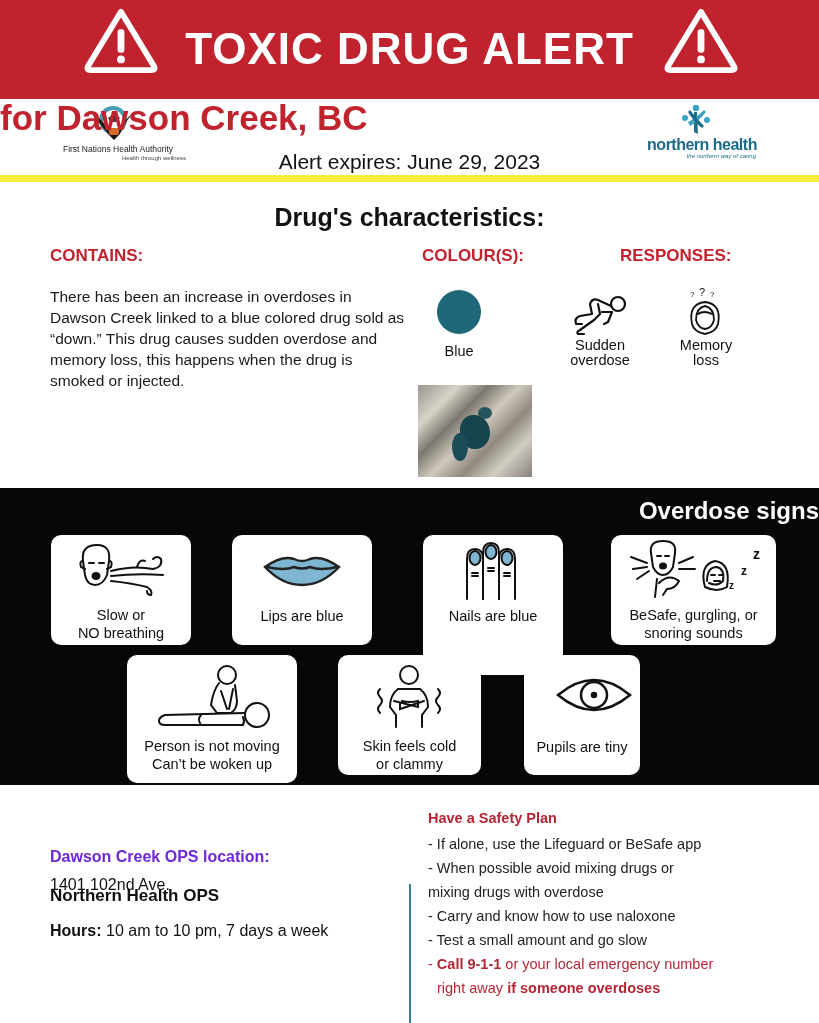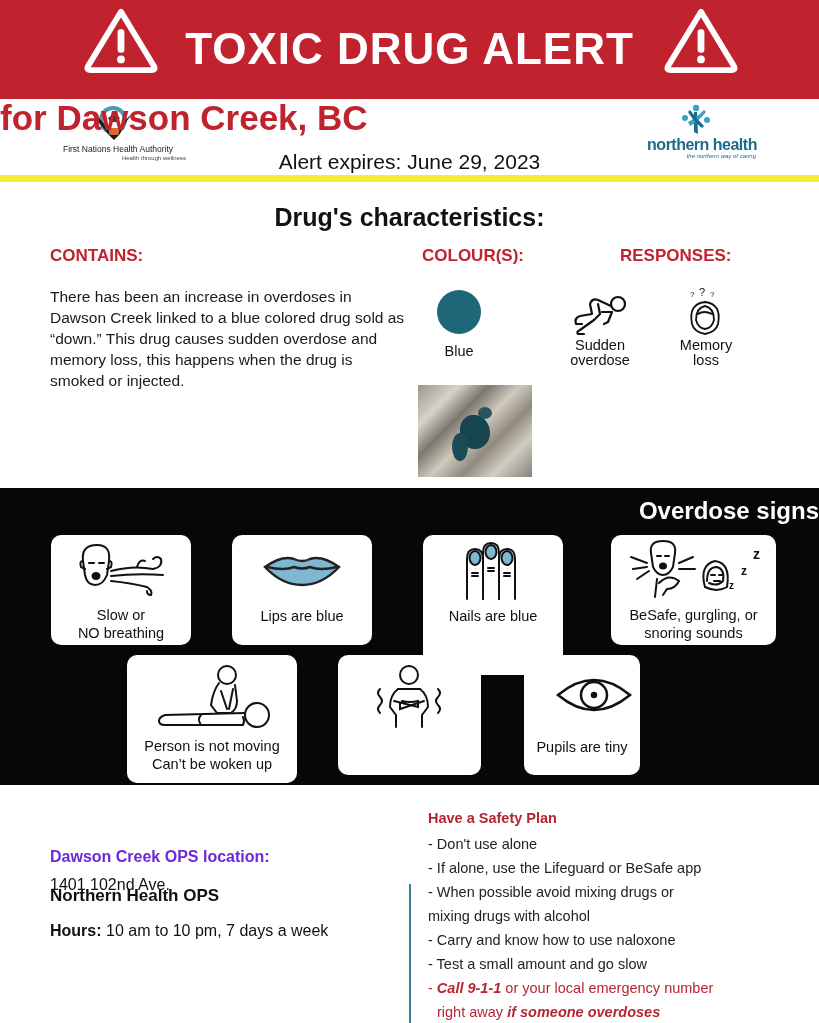--- a/index.html
+++ b/index.html
@@ -54,21 +54,21 @@
   .ops-title { left: 50px; top: 848px; color: #6d28d9; font-weight: bold; font-size: 16px; }
   .ops-name { left: 50px; top: 886px; font-weight: bold; font-size: 17px; }
   .ops-addr { left: 50px; top: 876px; font-size: 16px; }
   .ops-hours { left: 50px; top: 922px; font-size: 16px; }
   .ops-hours b { font-weight: bold; }
   .divider { left: 409px; top: 884px; width: 2px; height: 139px; background: #3a7d96; }
   .plan-title { left: 428px; top: 810px; color: #b52634; font-weight: bold; font-size: 14.5px; }
   .plan-list { left: 428px; top: 832px; width: 390px; font-size: 14.5px; line-height: 24px; color: #222; }
   .plan-list div { white-space: nowrap; }
   .plan-list .red { color: #b52634; }
-  .plan-list .red b { font-weight: bold; font-style: italic; }
+  .plan-list .red b { font-weight: bold; }
 </style>
 </head>
 <body>
 
 <div class="abs header"></div>
 <svg class="abs warn warn-left" viewBox="0 0 80 70">
   <path d="M40 6 L74 62 Q76 66 71 66 L9 66 Q4 66 6 62 Z" fill="none" stroke="#fff" stroke-width="6" stroke-linejoin="round"></path>
   <rect x="36.5" y="24" width="7" height="24" rx="3" fill="#fff"></rect>
   <circle cx="40" cy="55" r="4" fill="#fff"></circle>
 </svg>
@@ -243,20 +243,24 @@
   <svg style="left:36px;top:10px;width:70px;height:64px;" viewBox="0 0 70 64" fill="none" stroke="#111" stroke-width="2" stroke-linecap="round">
     <circle cx="35" cy="10" r="9"></circle>
     <path d="M24 24 Q16 30 16 42 L22 50 L22 62"></path>
     <path d="M46 24 Q54 30 54 42 L48 50 L48 62"></path>
     <path d="M24 24 L46 24"></path>
     <path d="M20 36 L44 42 L44 36 Q36 38 28 36"></path>
     <path d="M50 36 L26 44 L26 38"></path>
     <path d="M6 24 Q2 28 6 32 Q10 36 6 40 Q2 44 6 48"></path>
     <path d="M64 24 Q68 28 64 32 Q60 36 64 40 Q68 44 64 48"></path>
   </svg>
+  <div class="card-label" style="top:82px;">
+    <div>Skin feels cold</div>
+    <div>or clammy</div>
+  </div>
 </div>
 
 <div class="abs card" style="left:524px;top:655px;width:116px;height:120px;">
   <svg style="left:32px;top:18px;width:76px;height:44px;" viewBox="0 0 76 44" fill="none" stroke="#111" stroke-width="2.5">
     <path d="M2 22 Q38 -8 74 22 Q38 52 2 22Z"></path>
     <circle cx="38" cy="22" r="13"></circle>
     <circle cx="38" cy="22" r="2" fill="#111"></circle>
   </svg>
   <div class="card-label" style="top:83px;">
     <div>Pupils are tiny</div>
@@ -268,21 +272,20 @@
 <div class="abs ops-addr">1401 102nd Ave.</div>
 <div class="abs ops-hours">
   <b>Hours:</b>
   <span>10 am to 10 pm, 7 days a week</span>
 </div>
 
 <div class="abs divider"></div>
 
 <div class="abs plan-title">Have a Safety Plan</div>
 <div class="abs plan-list">
-  <div>- Don't use alone</div>
   <div>- If alone, use the Lifeguard or BeSafe app</div>
   <div>- When possible avoid mixing drugs or</div>
-  <div>mixing drugs with alcohol</div>
+  <div>mixing drugs with overdose</div>
   <div>- Carry and know how to use naloxone</div>
   <div>- Test a small amount and go slow</div>
   <div class="red"><span>- </span><b>Call 9-1-1</b><span> or your local emergency number</span></div>
   <div class="red" style="padding-left:9px;"><span>right away </span><b>if someone overdoses</b></div>
 </div>
 
 </body></html>

